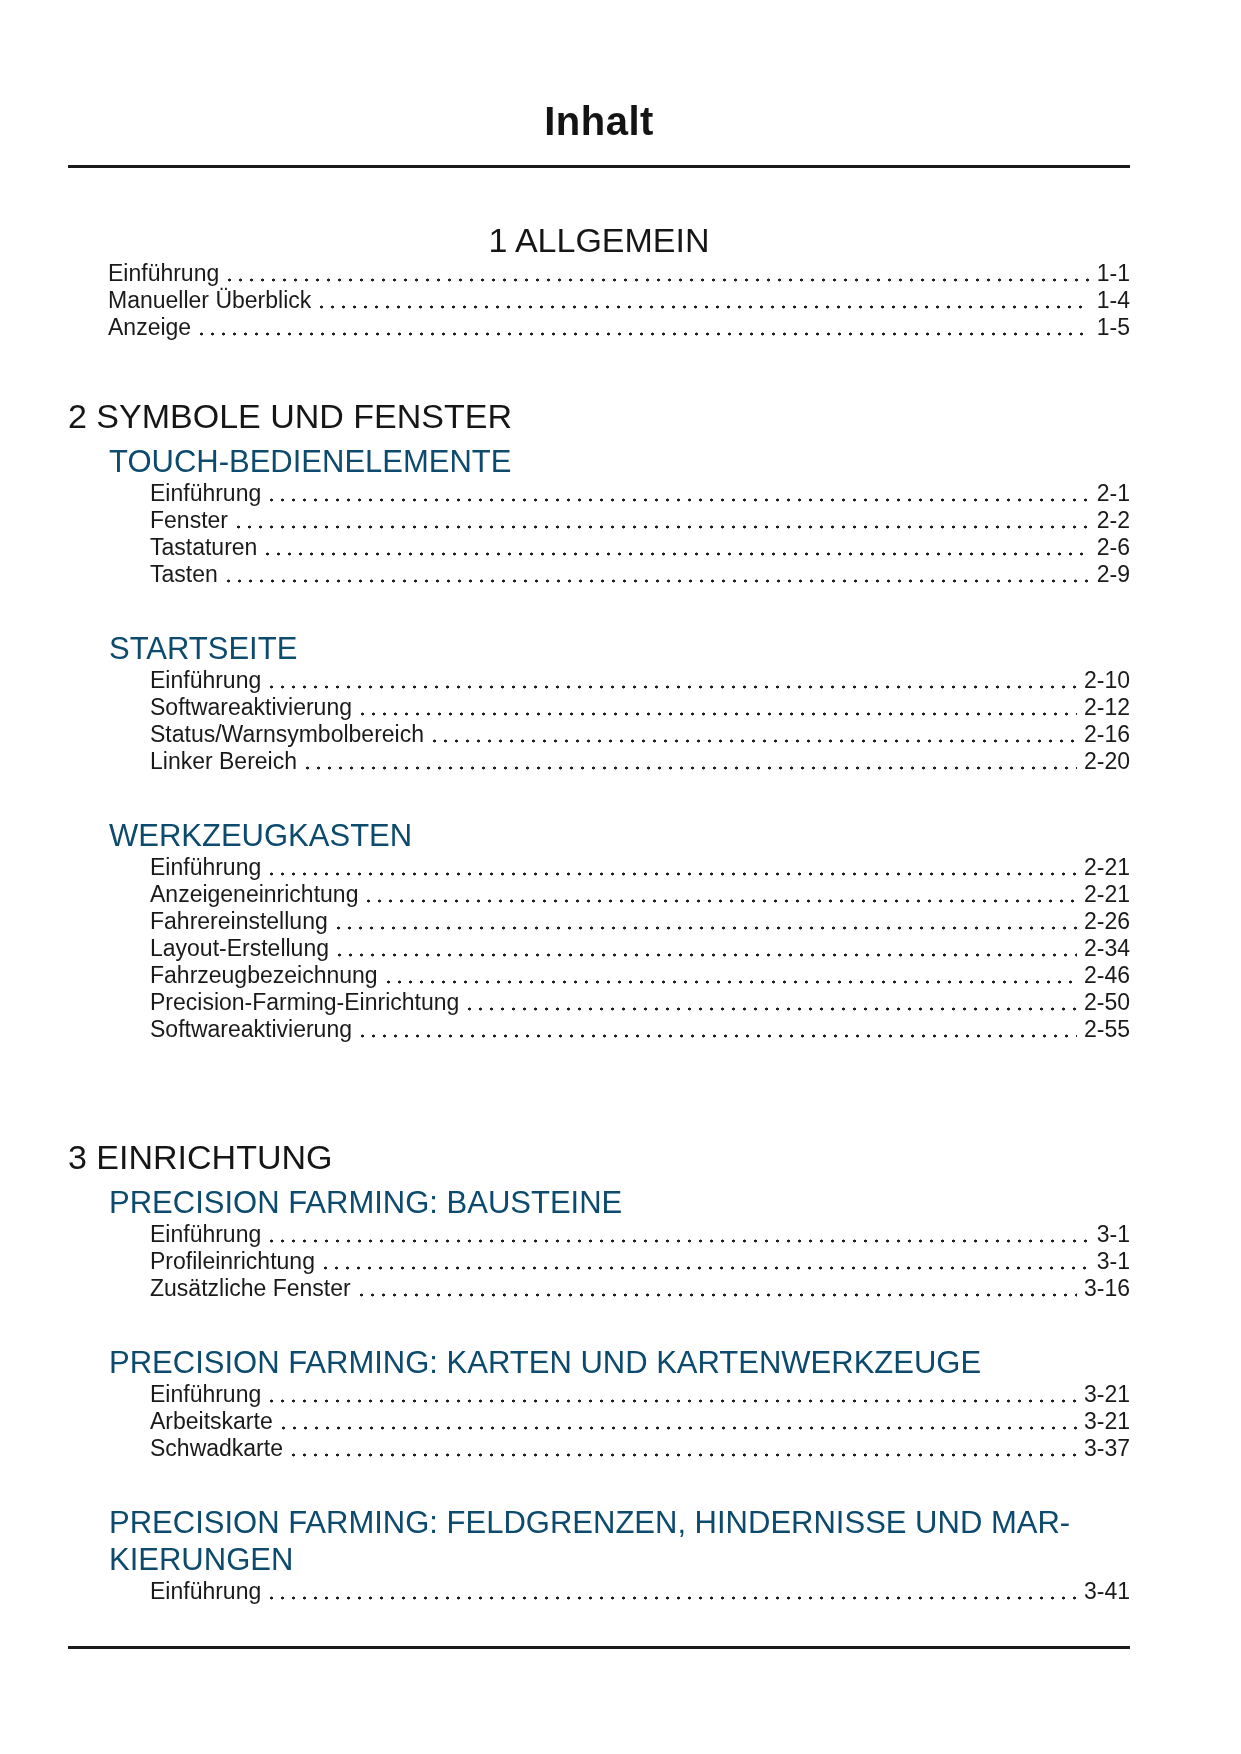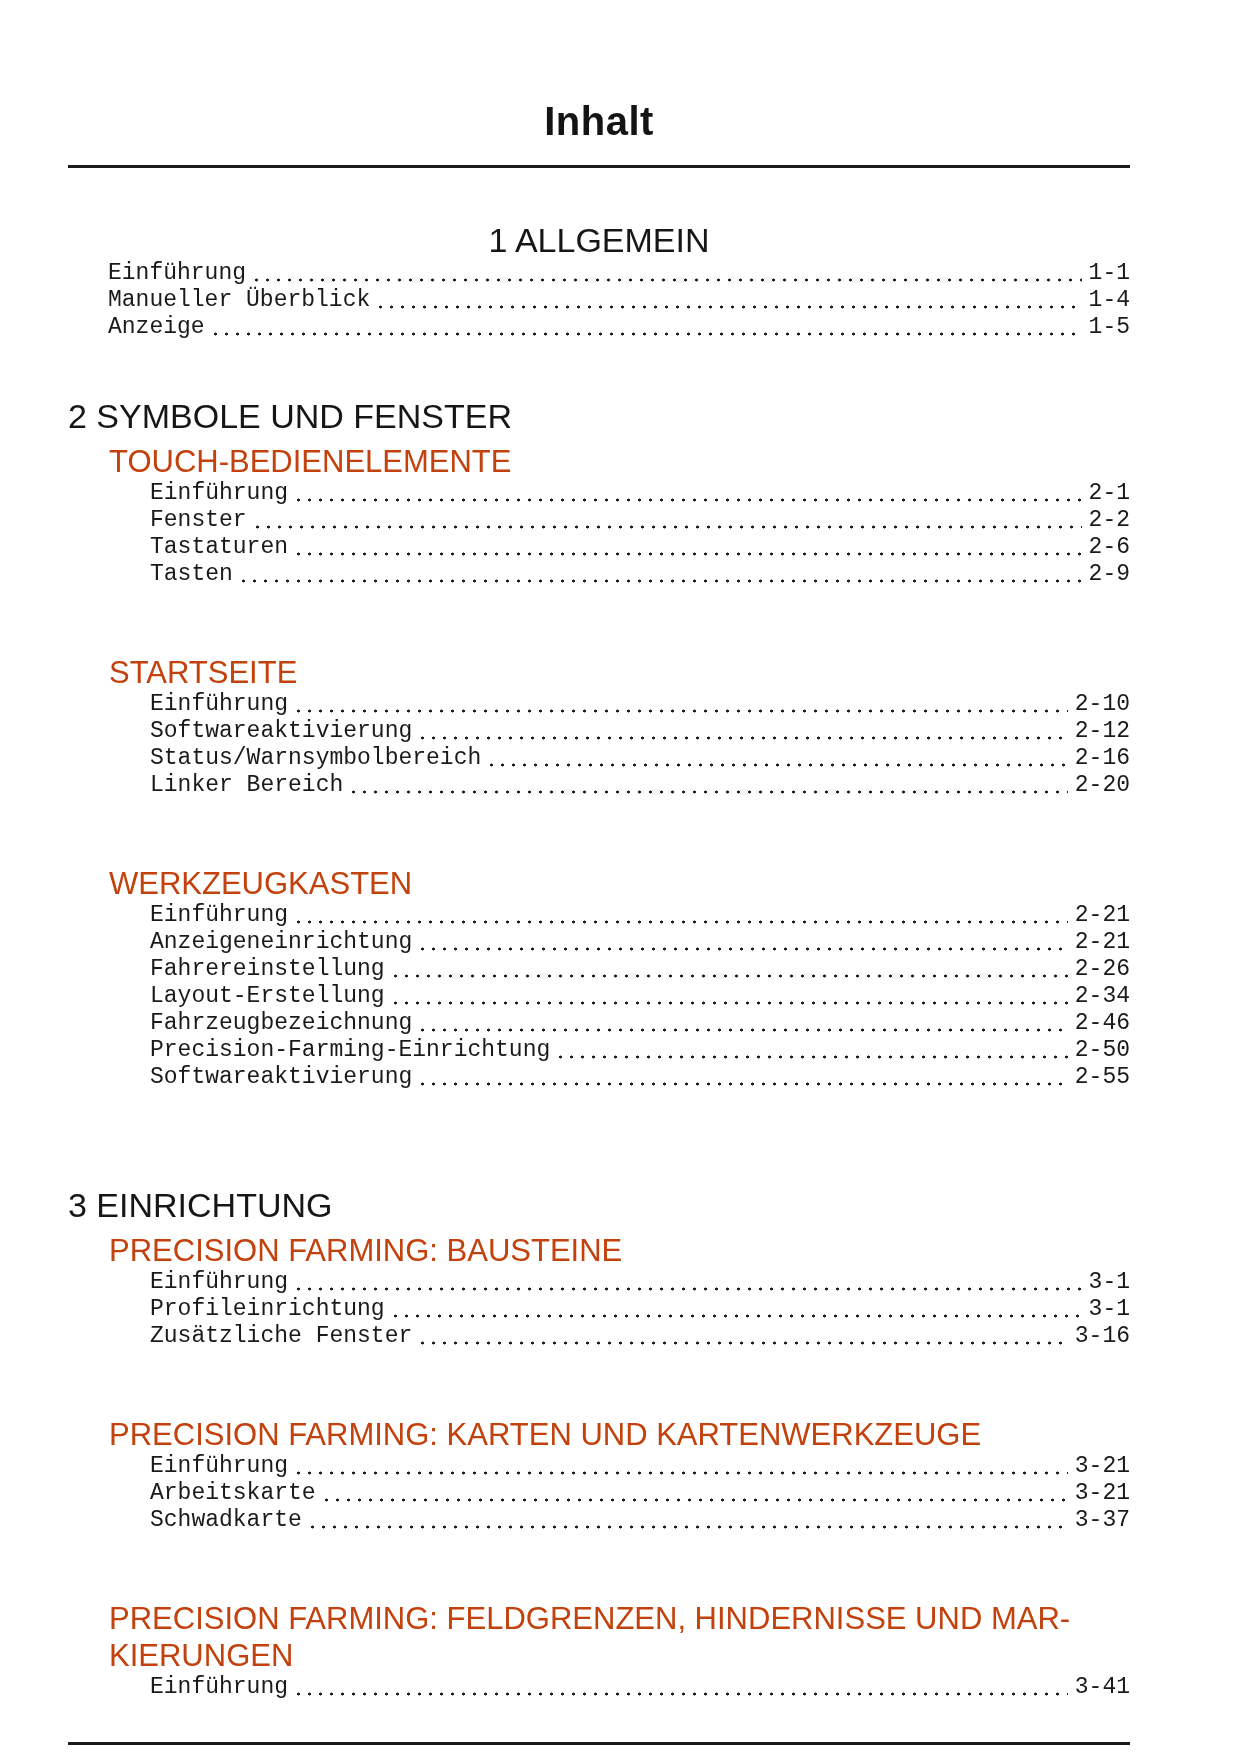--- a/index.html
+++ b/index.html
@@ -44,37 +44,36 @@
   .chapter { margin-top: 55px; }
   #toc > .chapter:first-child { margin-top: 52px; text-align: center; }
   #toc > .chapter:nth-child(3) { margin-top: 94px; }
 
   .chapter-heading {
     font-size: 34px;
     line-height: 40px;
     font-weight: 400;
     color: #161616;
   }
-  .section { margin-top: 66px; }
+  .section { margin-top: 42px; }
   .section.first { margin-top: 7px; }
   .section-heading {
     font-size: 31px;
     line-height: 37px;
     font-weight: 400;
     margin-left: 41px;
-    color: #c2410c;
+    color: #0c4a6e;
     white-space: pre-line;
   }
   .row {
     display: flex;
     align-items: baseline;
     height: 27px;
     line-height: 27px;
     font-size: 23px;
-    font-family: Liberation Mono, monospace;
   }
   .row.lvl1 { padding-left: 40px; }
   .row.lvl2 { padding-left: 82px; }
   .entry-label { white-space: nowrap; }
   .leader {
     flex: 1 1 auto;
     align-self: stretch;
     margin: 0 7px 0 5px;
     background-image: radial-gradient(circle, #1f1f1f 1.4px, rgba(0,0,0,0) 1.6px);
     background-repeat: repeat-x;

